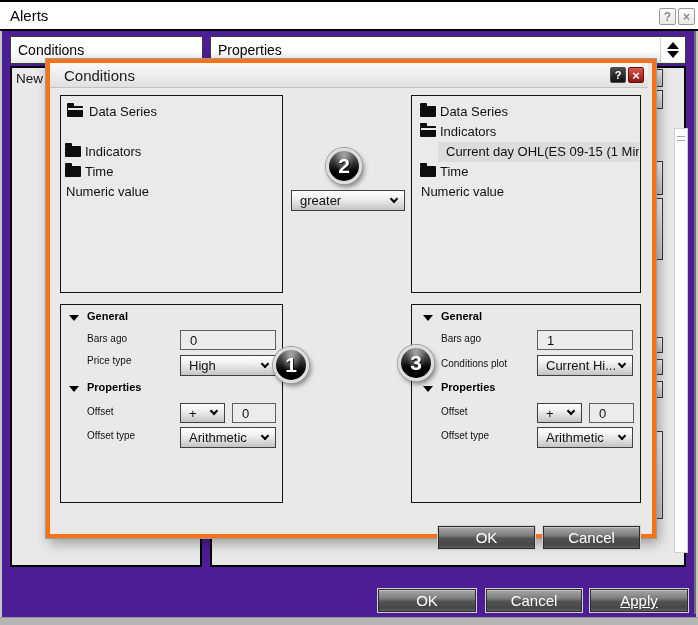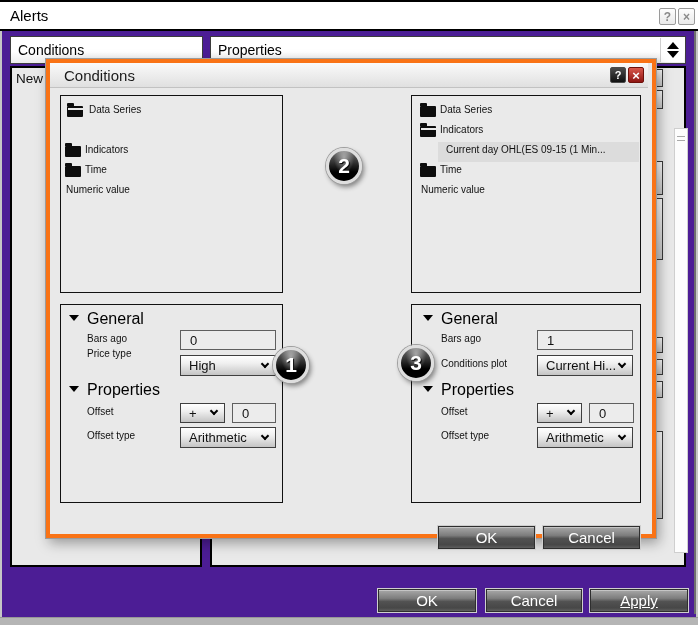--- a/index.html
+++ b/index.html
@@ -56,39 +56,39 @@
   .dlg-help { position:absolute; left:560px; top:4px; width:16px; height:16px; border:1px solid #4a4a4a; border-radius:2px;
               background:linear-gradient(#4b4b4b,#101010); color:#fff; font-size:11px; font-weight:700;
               display:flex; align-items:center; justify-content:center; }
   .dlg-close { position:absolute; left:578px; top:4px; width:16px; height:16px; border:1px solid #6e100a; border-radius:2px;
                background:linear-gradient(#d9574b,#8e1512); color:#fff; font-size:13px; font-weight:900;
                display:flex; align-items:center; justify-content:center; }
 
   .treebox { position:absolute; border:1.5px solid #111; background:#eaeaea; overflow:hidden; }
   .tree-left  { left:10px;  top:32px; width:223px; height:198px; }
   .tree-right { left:361px; top:32px; width:230px; height:198px; }
-  .trow { position:absolute; left:1px; right:1px; height:20px; font-size:10px; white-space:nowrap; overflow:hidden; }
+  .trow { position:absolute; left:1px; right:1px; height:20px; font-size:13px; white-space:nowrap; overflow:hidden; }
   .trow .tlabel { position:absolute; top:2px; }
   .thl { position:absolute; top:0; bottom:0; right:0; background:#dcdcdc; }
 
   .folder { position:absolute; top:4px; width:16px; height:11px; background:#0d0d0d; border-radius:1px; }
   .folder::before { content:""; position:absolute; top:-3px; left:0; width:7px; height:3px; background:#0d0d0d; border-radius:1px 1px 0 0; }
   .folder.open::after { content:""; position:absolute; left:1px; top:2px; width:16px; height:2px; background:#eaeaea; }
 
   .dd { position:absolute; background:linear-gradient(#ffffff,#efefef 40%,#c4c4c4); border:1.5px solid #3f3f3f;
         font-size:13px; display:flex; align-items:center; padding:0 18px 0 8px; overflow:hidden; white-space:nowrap; }
   .chev { position:absolute; right:7px; top:50%; width:6px; height:6px; margin-top:-5px;
           border-right:2px solid #000; border-bottom:2px solid #000; transform:rotate(45deg); }
   .inp { position:absolute; background:#ececec; border:1.5px solid #5f5f5f; font-size:13px; padding-left:9px;
          font-family:"Liberation Sans", sans-serif; color:#111; outline:none; }
 
   .groupbox { position:absolute; border:1.5px solid #111; background:#e9e9e9; }
   .grp-left  { left:10px;  top:241px; width:223px; height:199px; }
   .grp-right { left:361px; top:241px; width:230px; height:199px; }
-  .sechdr { position:absolute; font-size:16px; font-weight:400; color:#000; }
+  .sechdr { position:absolute; font-size:11px; font-weight:700; color:#000; }
   .tri-sec { position:absolute; width:0; height:0; border-left:5px solid transparent; border-right:5px solid transparent; border-top:6px solid #000; }
   .flabel { position:absolute; font-size:10px; color:#111; white-space:nowrap; }
 
   .badge { position:absolute; width:36px; height:36px; border-radius:50%;
            background:radial-gradient(ellipse at 50% 22%, rgba(255,255,255,.5), rgba(255,255,255,0) 48%),
                       linear-gradient(#6f6f6f,#000 70%);
            border:3px solid #dedede; box-shadow:0 0 0 1px #9e9e9e, 2px 3px 5px rgba(0,0,0,.45);
            color:#fff; font-size:21px; font-weight:700; display:flex; align-items:center; justify-content:center;
            text-shadow:1px 1px 1px #000; z-index:5; }
 
@@ -186,29 +186,33 @@
         <span class="tlabel" style="left:27px;">Time</span>
       </div>
       <div class="trow" style="top:86px;">
         <span class="tlabel" style="left:8px;">Numeric value</span>
       </div>
     </div>
 
     <div class="badge" style="left:276px; top:85px;">
       <span>2</span>
     </div>
+    <div class="dd" style="left:241px; top:127px; width:114px; height:21px;">
+      <span>greater</span>
+      <span class="chev"></span>
+    </div>
 
     <div class="groupbox grp-left">
       <div class="tri-sec" style="left:8px; top:10px;"></div>
       <div class="sechdr" style="left:26px; top:5px;">General</div>
 
       <div class="flabel" style="left:26px; top:28px;">Bars ago</div>
       <input class="inp" style="left: 119px; top: 25px; width: 96px; height: 20px;" readonly="" value="0">
 
-      <div class="flabel" style="left:26px; top:43px;text-align:right;">Price type</div>
+      <div class="flabel" style="left:26px; top:50px;text-align:right;">Price type</div>
       <div class="dd" style="left:119px; top:50px; width:96px; height:21px;">
         <span>High</span>
         <span class="chev"></span>
       </div>
 
       <div class="tri-sec" style="left:8px; top:81px;"></div>
       <div class="sechdr" style="left:26px; top:76px;">Properties</div>
 
       <div class="flabel" style="left:26px; top:101px;">Offset</div>
       <div class="dd" style="left:119px; top:98px; width:45px; height:20px;">

